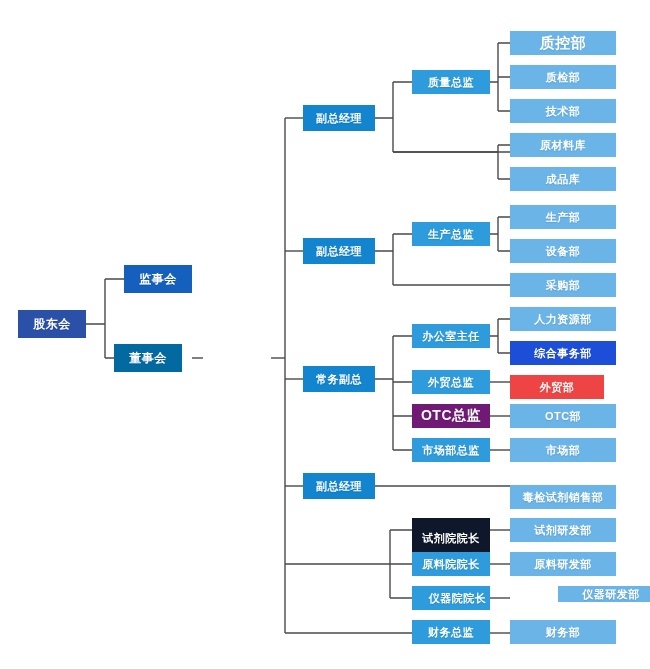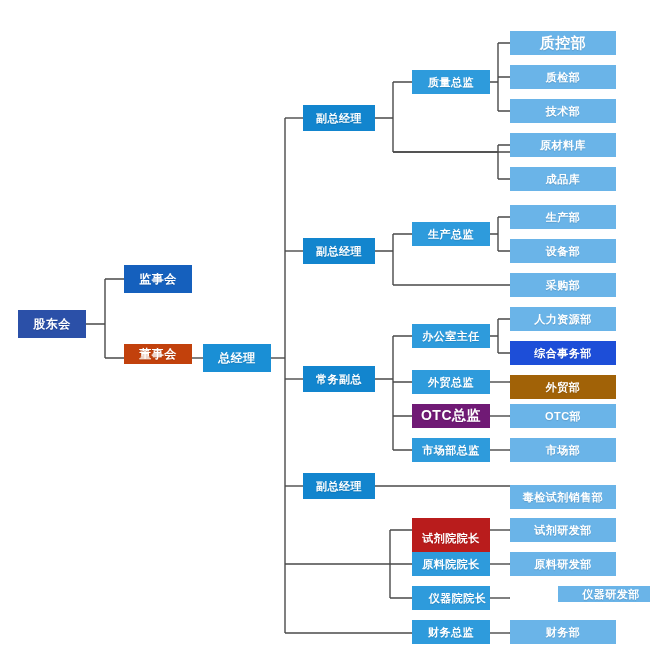--- a/index.html
+++ b/index.html
@@ -45,47 +45,46 @@
       <path d="M490,450 H510" fill="none" stroke="#4A4A4A" stroke-width="1.4"></path>
       <path d="M375,486 H510" fill="none" stroke="#4A4A4A" stroke-width="1.4"></path>
       <path d="M390,530 H412 M390,564 H412 M390,598 H412" fill="none" stroke="#4A4A4A" stroke-width="1.4"></path>
       <path d="M490,530 H510" fill="none" stroke="#4A4A4A" stroke-width="1.4"></path>
       <path d="M490,564 H510" fill="none" stroke="#4A4A4A" stroke-width="1.4"></path>
       <path d="M490,598 H510" fill="none" stroke="#4A4A4A" stroke-width="1.4"></path>
       <path d="M490,633 H510" fill="none" stroke="#4A4A4A" stroke-width="1.4"></path>
     </svg>
 <div class="node" style="left: 18px; top: 310px; width: 68px; height: 28px; background: rgb(43, 80, 168); color: rgb(255, 255, 255); font-size: 12px;">股东会</div>
     <div class="node" style="left: 124px; top: 265px; width: 68px; height: 28px; background: rgb(21, 96, 189); color: rgb(255, 255, 255); font-size: 12px;">监事会</div>
-    <div class="node" style="left: 124px; top: 344px; width: 68px; height: 20px; background: #c2410c; color: rgb(255, 255, 255); font-size: 12px;">董事会</div>
-    <div class="node" style="left: 203px; top: 344px; width: 68px; height: 28px; background: rgb(26, 143, 213); color: rgb(255, 255, 255); font-size: 12px;">总经理</div>
+    <div class="node" style="left: 114px; top: 344px; width: 68px; height: 28px; background: #0369a1; color: rgb(255, 255, 255); font-size: 12px;">董事会</div>
     <div class="node" style="left: 303px; top: 105px; width: 72px; height: 26px; background: rgb(18, 133, 206); color: rgb(255, 255, 255); font-size: 11px;">副总经理</div>
     <div class="node" style="left: 303px; top: 238px; width: 72px; height: 26px; background: rgb(18, 133, 206); color: rgb(255, 255, 255); font-size: 11px;">副总经理</div>
     <div class="node" style="left: 303px; top: 366px; width: 72px; height: 26px; background: rgb(18, 133, 206); color: rgb(255, 255, 255); font-size: 11px;">常务副总</div>
     <div class="node" style="left: 303px; top: 473px; width: 72px; height: 26px; background: rgb(18, 133, 206); color: rgb(255, 255, 255); font-size: 11px;">副总经理</div>
     <div class="node" style="left: 412px; top: 70px; width: 78px; height: 24px; background: rgb(46, 155, 220); color: rgb(255, 255, 255); font-size: 11px;">质量总监</div>
     <div class="node" style="left: 412px; top: 222px; width: 78px; height: 24px; background: rgb(46, 155, 220); color: rgb(255, 255, 255); font-size: 11px;">生产总监</div>
     <div class="node" style="left: 412px; top: 324px; width: 78px; height: 24px; background: rgb(46, 155, 220); color: rgb(255, 255, 255); font-size: 11px;">办公室主任</div>
     <div class="node" style="left: 412px; top: 370px; width: 78px; height: 24px; background: rgb(46, 155, 220); color: rgb(255, 255, 255); font-size: 11px;">外贸总监</div>
     <div class="node" style="left: 412px; top: 404px; width: 78px; height: 24px; background: #701a75; color: rgb(255, 255, 255); font-size: 14px;">OTC总监</div>
     <div class="node" style="left: 412px; top: 438px; width: 78px; height: 24px; background: rgb(46, 155, 220); color: rgb(255, 255, 255); font-size: 11px;">市场部总监</div>
-    <div class="node" style="left: 412px; top: 518px; width: 78px; height: 40px; background: #b91c1c; color: rgb(255, 255, 255); font-size: 11px;">试剂院院长</div>
+    <div class="node" style="left: 412px; top: 518px; width: 78px; height: 40px; background: #0f172a; color: rgb(255, 255, 255); font-size: 11px;">试剂院院长</div>
     <div class="node" style="left: 412px; top: 552px; width: 78px; height: 24px; background: rgb(46, 155, 220); color: rgb(255, 255, 255); font-size: 11px;">原料院院长</div>
     <div class="node" style="left: 412px; top: 586px; width: 78px; height: 24px; background: rgb(46, 155, 220); color: rgb(255, 255, 255); font-size: 11px; padding-left: 13px;">仪器院院长</div>
     <div class="node" style="left: 412px; top: 620px; width: 78px; height: 24px; background: rgb(46, 155, 220); color: rgb(255, 255, 255); font-size: 11px;">财务总监</div>
     <div class="node" style="left: 510px; top: 31px; width: 106px; height: 24px; background: rgb(106, 180, 232); color: rgb(255, 255, 255); font-size: 15px;">质控部</div>
     <div class="node" style="left: 510px; top: 65px; width: 106px; height: 24px; background: rgb(106, 180, 232); color: rgb(255, 255, 255); font-size: 11px;">质检部</div>
     <div class="node" style="left: 510px; top: 99px; width: 106px; height: 24px; background: rgb(106, 180, 232); color: rgb(255, 255, 255); font-size: 11px;">技术部</div>
     <div class="node" style="left: 510px; top: 133px; width: 106px; height: 24px; background: rgb(106, 180, 232); color: rgb(255, 255, 255); font-size: 11px;">原材料库</div>
     <div class="node" style="left: 510px; top: 167px; width: 106px; height: 24px; background: rgb(106, 180, 232); color: rgb(255, 255, 255); font-size: 11px;">成品库</div>
     <div class="node" style="left: 510px; top: 205px; width: 106px; height: 24px; background: rgb(106, 180, 232); color: rgb(255, 255, 255); font-size: 11px;">生产部</div>
     <div class="node" style="left: 510px; top: 239px; width: 106px; height: 24px; background: rgb(106, 180, 232); color: rgb(255, 255, 255); font-size: 11px;">设备部</div>
     <div class="node" style="left: 510px; top: 273px; width: 106px; height: 24px; background: rgb(106, 180, 232); color: rgb(255, 255, 255); font-size: 11px;">采购部</div>
     <div class="node" style="left: 510px; top: 307px; width: 106px; height: 24px; background: rgb(106, 180, 232); color: rgb(255, 255, 255); font-size: 11px;">人力资源部</div>
     <div class="node" style="left: 510px; top: 341px; width: 106px; height: 24px; background: #1d4ed8; color: rgb(255, 255, 255); font-size: 11px;">综合事务部</div>
-    <div class="node" style="left: 510px; top: 375px; width: 106px; height: 24px; background: #a16207; color: rgb(255, 255, 255); font-size: 11px;">外贸部</div>
+    <div class="node" style="left: 510px; top: 375px; width: 94px; height: 24px; background: #ef4444; color: rgb(255, 255, 255); font-size: 11px;">外贸部</div>
     <div class="node" style="left: 510px; top: 404px; width: 106px; height: 24px; background: rgb(106, 180, 232); color: rgb(255, 255, 255); font-size: 11px;">OTC部</div>
     <div class="node" style="left: 510px; top: 438px; width: 106px; height: 24px; background: rgb(106, 180, 232); color: rgb(255, 255, 255); font-size: 11px;">市场部</div>
     <div class="node" style="left: 510px; top: 473px; width: 106px; height: 24px; background: rgb(106, 180, 232); color: rgb(255, 255, 255); font-size: 11px; margin-top: 12px;">毒检试剂销售部</div>
     <div class="node" style="left: 510px; top: 518px; width: 106px; height: 24px; background: rgb(106, 180, 232); color: rgb(255, 255, 255); font-size: 11px;">试剂研发部</div>
     <div class="node" style="left: 510px; top: 552px; width: 106px; height: 24px; background: rgb(106, 180, 232); color: rgb(255, 255, 255); font-size: 11px;">原料研发部</div>
     <div class="node" style="left: 510px; top: 586px; width: 106px; height: 16px; background: rgb(106, 180, 232); color: rgb(255, 255, 255); font-size: 11px; margin-left: 48px;">仪器研发部</div>
     <div class="node" style="left: 510px; top: 620px; width: 106px; height: 24px; background: rgb(106, 180, 232); color: rgb(255, 255, 255); font-size: 11px;">财务部</div>
   </div>
 
 </body></html>

